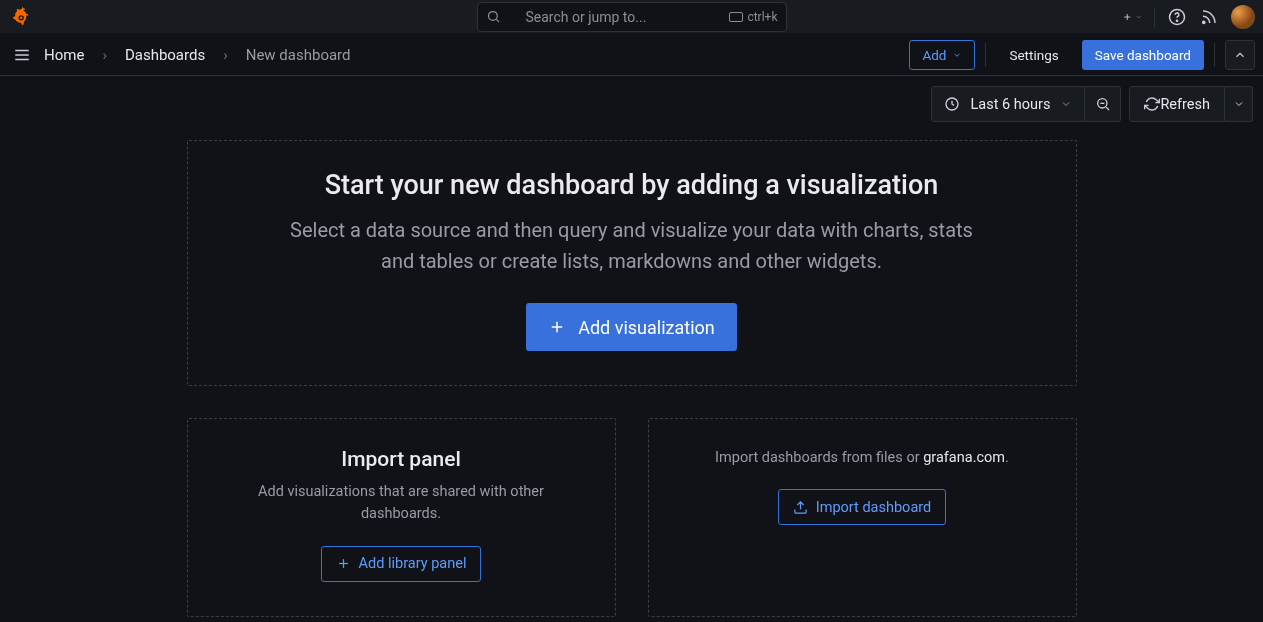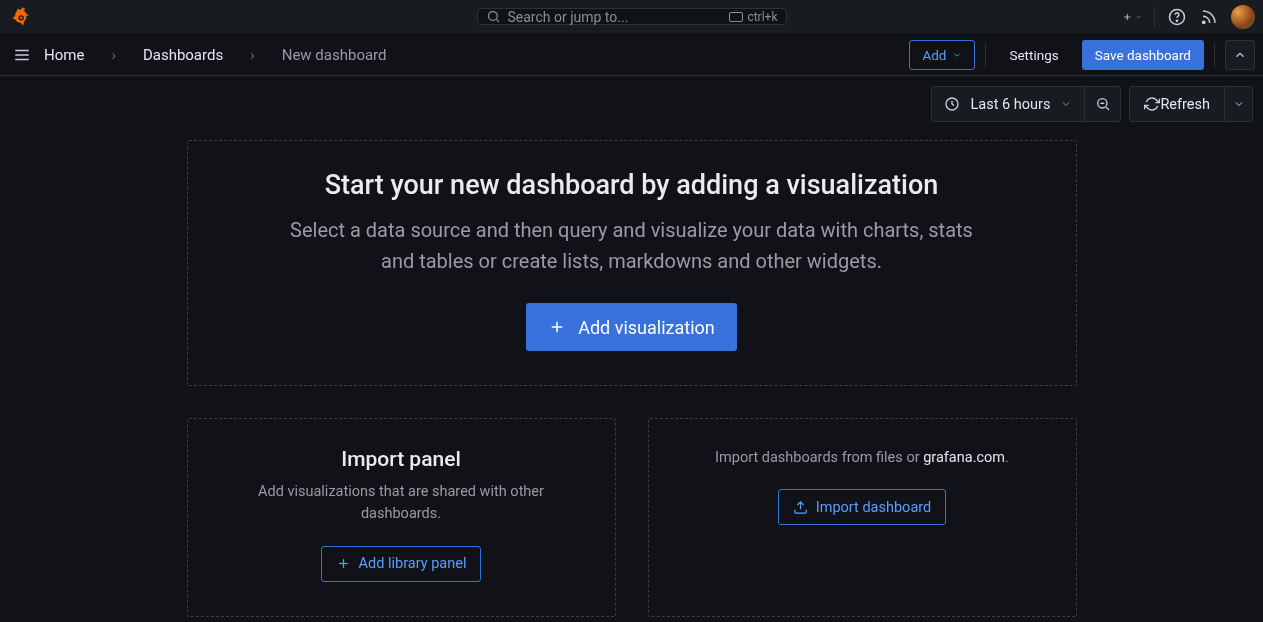--- a/index.html
+++ b/index.html
@@ -18,47 +18,47 @@
       display: flex;
       align-items: center;
       padding: 0 8px;
       border-bottom: 1px solid #111217;
       background: #181b1f;
     }
     .logo { width: 24px; height: 24px; display:flex; align-items:center; justify-content:center; margin-left:2px; }
     .topbar-spacer { flex: 1; }
     .search-wrap { flex: 0 0 auto; position: absolute; left: 50%; transform: translateX(-50%); }
     .search {
-      width: 310px; height: 17px;
+      width: 310px; height: 30px;
       background: #111217;
       border: 1px solid #2c3235;
       border-radius: 4px;
       display: flex; align-items: center;
-      padding: 0 8px; gap: 7px;
+      padding: 0 8px; gap: 25px;
       color: #8e8e8e;
     }
     .search-text { flex:1; color:#8e8e8e; font-size:14px; }
     .kbd { display:flex; align-items:center; gap:4px; font-size:12px; color:#8e8e8e;}
     .kbd-icon { width:14px; height:10px; border:1px solid #8e8e8e; border-radius:2px; position:relative; }
     .topbar-right { display:flex; align-items:center; gap:12px; }
     .ticon { width:20px; height:20px; display:flex; align-items:center; justify-content:center; color:#ccccdc; cursor:pointer; }
     .divider-v { width:1px; height:20px; background:#2c3235; }
     .avatar { width:24px; height:24px; border-radius:50%; background: radial-gradient(circle at 30% 30%, #e8a04c, #8b4513 60%, #3a6b35); }
     .plus-caret { display:flex; align-items:center; gap:2px; }
 
     
     .breadcrumb-bar {
       height: 42px;
       display:flex; align-items:center;
       padding: 0 8px; gap: 8px;
       border-bottom: 1px solid #2c3235;
       background: #111217;
     }
     .menu-btn { width:28px; height:28px; display:flex; align-items:center; justify-content:center; cursor:pointer; }
-    .crumbs { display:flex; align-items:center; gap:27px; font-size:15px; }
+    .crumbs { display:flex; align-items:center; gap:18px; font-size:15px; }
     .crumb { color:#e6e6ee; cursor:pointer; }
     .crumb.current { color:#9a9aa2; cursor:default; }
     .crumb-sep { color:#6c6c74; }
     .bc-right { margin-left:auto; display:flex; align-items:center; gap:10px; }
     .btn { height:30px; padding:0 12px; border-radius:3px; display:inline-flex; align-items:center; gap:6px; font-size:13.5px; cursor:pointer; border:1px solid transparent; }
     .btn-outline-blue { border:1px solid #3274d9; color:#5c9dff; background:transparent; }
     .btn-text { background:transparent; color:#e6e6ee; }
     .btn-blue { background:#3871dc; color:#fff; }
     .btn-icon-square { width:30px; height:30px; display:flex; align-items:center; justify-content:center; border:1px solid #2c3235; border-radius:3px; cursor:pointer; color:#ccccdc; background:#181b1f;}
     .sep-short { width:1px; height:24px; background:#2c3235; }

